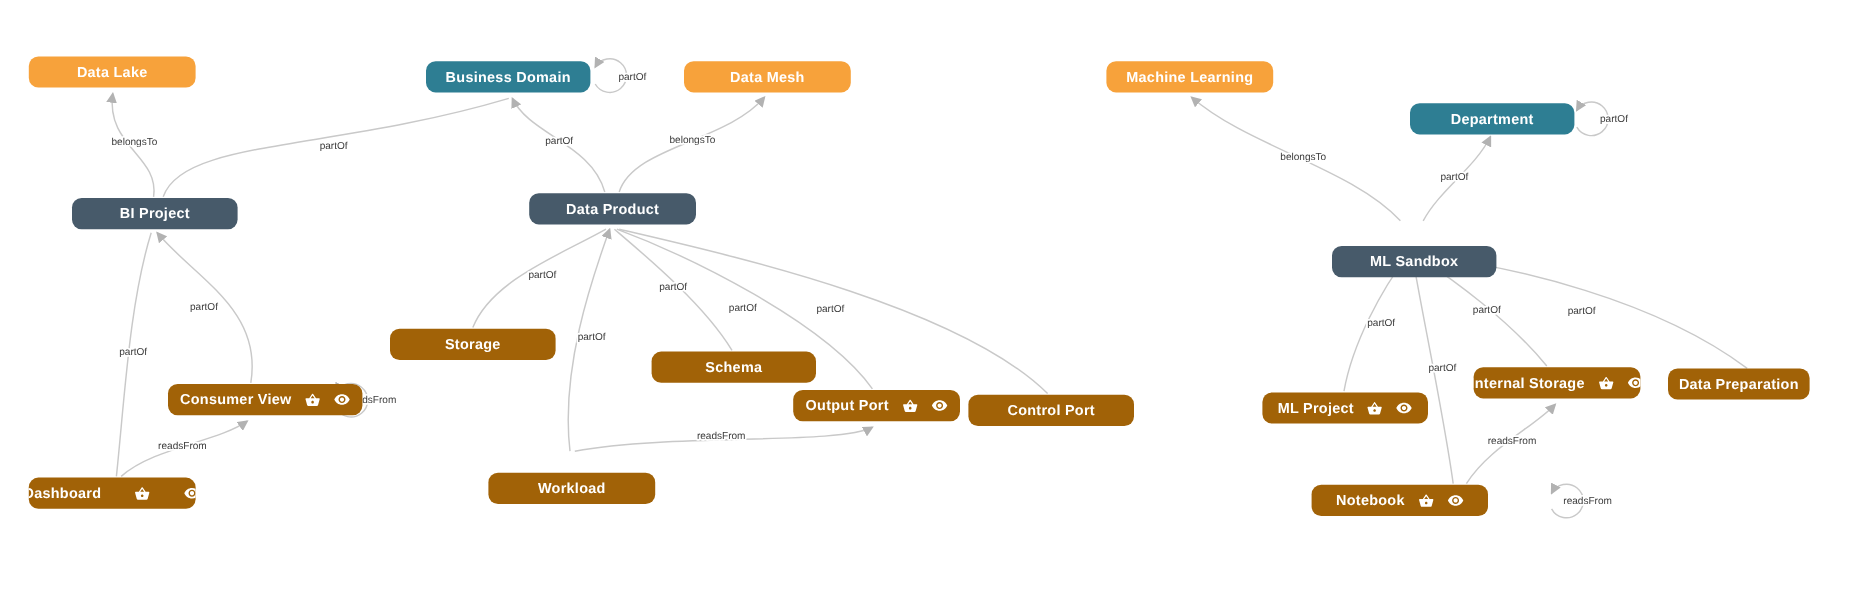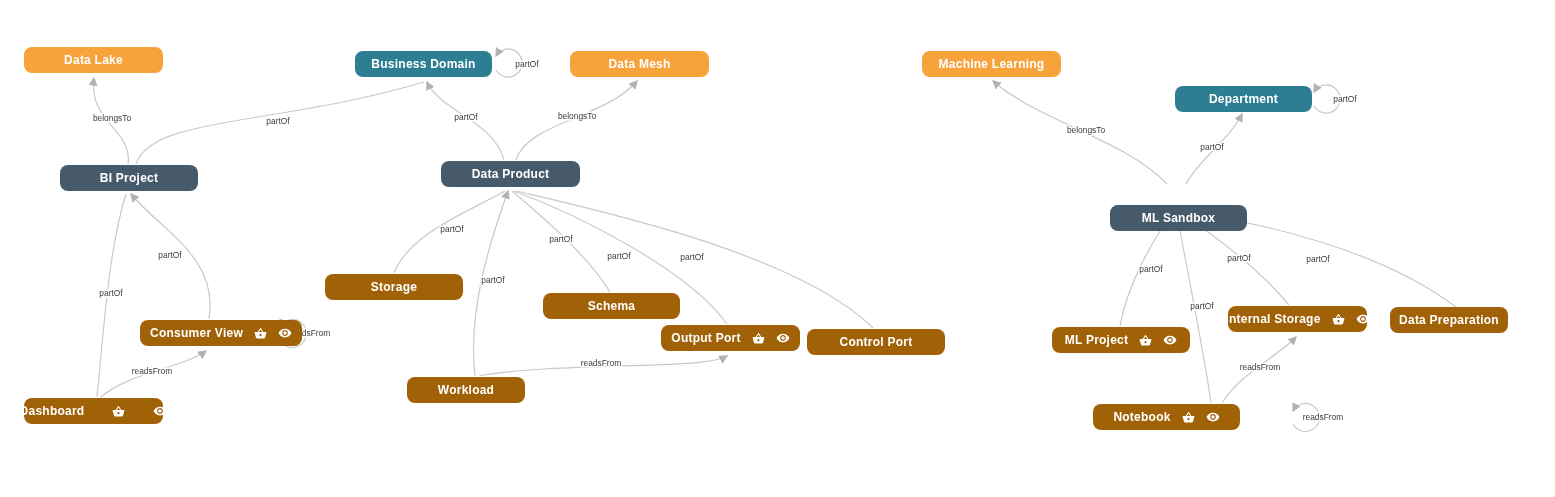--- a/index.html
+++ b/index.html
@@ -135,21 +135,21 @@
         </span>
         <span class="icon">
           <svg width="14" height="14" viewBox="0 0 24 24">
             <path d="M12 4.5C7 4.5 2.73 7.61 1 12c1.73 4.39 6 7.5 11 7.5s9.27-3.11 11-7.5c-1.73-4.39-6-7.5-11-7.5zM12 17c-2.76 0-5-2.24-5-5s2.24-5 5-5 5 2.24 5 5-2.24 5-5 5zm0-8c-1.66 0-3 1.34-3 3s1.34 3 3 3 3-1.34 3-3-1.34-3-3-3z" fill="#ffffff"></path>
           </svg>
         </span>
       </div>
       <div class="node cyan" style="left: 807px; top: 329px; width: 138px;">
         <span class="node-label">Control Port</span>
       </div>
-      <div class="node cyan" style="left: 407px; top: 377px; width: 118px;">
+      <div class="node cyan" style="left: 407px; top: 394px; width: 139px;">
         <span class="node-label">Workload</span>
       </div>
       <div class="node cyan" style="left: 24px; top: 398px; width: 139px; gap: 28px;">
         <span class="node-label">Dashboard</span>
         <span class="icon">
           <svg width="13" height="13" viewBox="0 0 24 24">
             <path d="M17.21 9l-4.38-6.56a.993.993 0 0 0-.83-.42c-.32 0-.64.14-.83.43L6.79 9H2c-.55 0-1 .45-1 1 0 .09.01.18.04.27l2.54 9.27c.23.84 1 1.46 1.92 1.46h13c.92 0 1.69-.62 1.93-1.46l2.54-9.27L23 10c0-.55-.45-1-1-1h-4.79zM9 9l3-4.4L15 9H9zm3 8c-1.1 0-2-.9-2-2s.9-2 2-2 2 .9 2 2-.9 2-2 2z" fill="#ffffff"></path>
           </svg>
         </span>
         <span class="icon">

